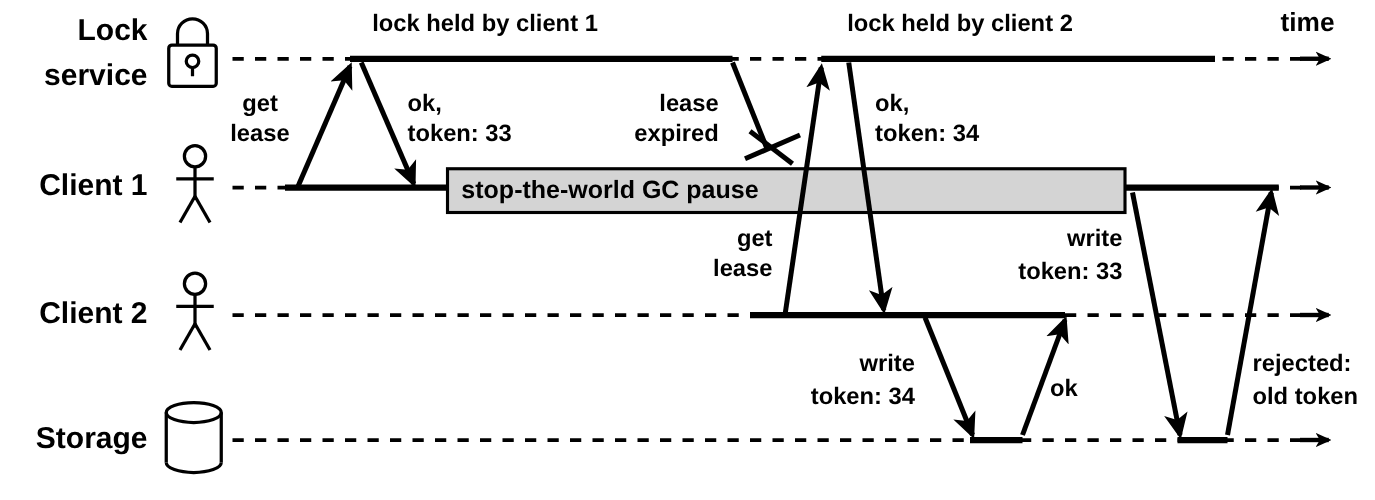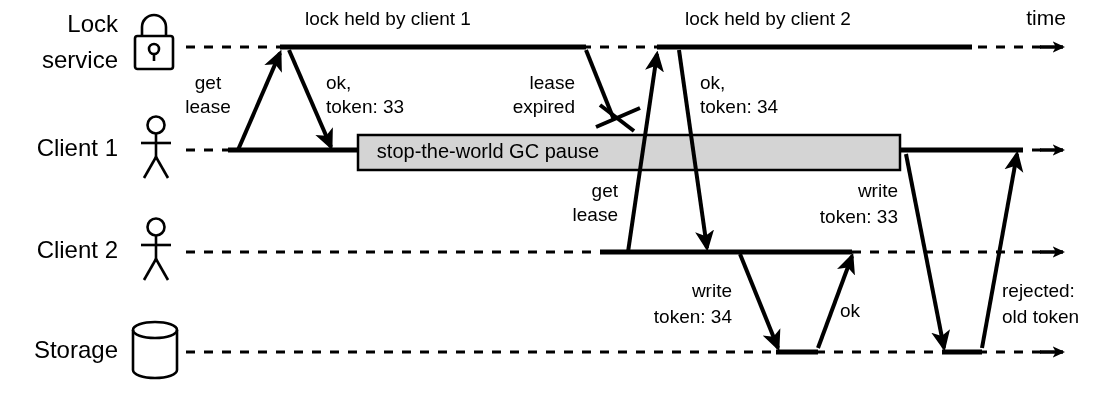--- a/index.html
+++ b/index.html
@@ -11,20 +11,21 @@
     width: 1100px;
     height: 400px;
     font-family: "Liberation Sans", sans-serif;
     overflow: hidden;
   }
   #diagram-root {
     position: relative;
     width: 1100px;
     height: 292px;
     background: #ffffff;
+    font-weight: bold;
   }
   svg#seq {
     display: block;
     width: 1100px;
     height: 400px;
   }
   .lane-label {
     font-family: "Liberation Sans", sans-serif;
     font-size: 24px;
     fill: #000000;

